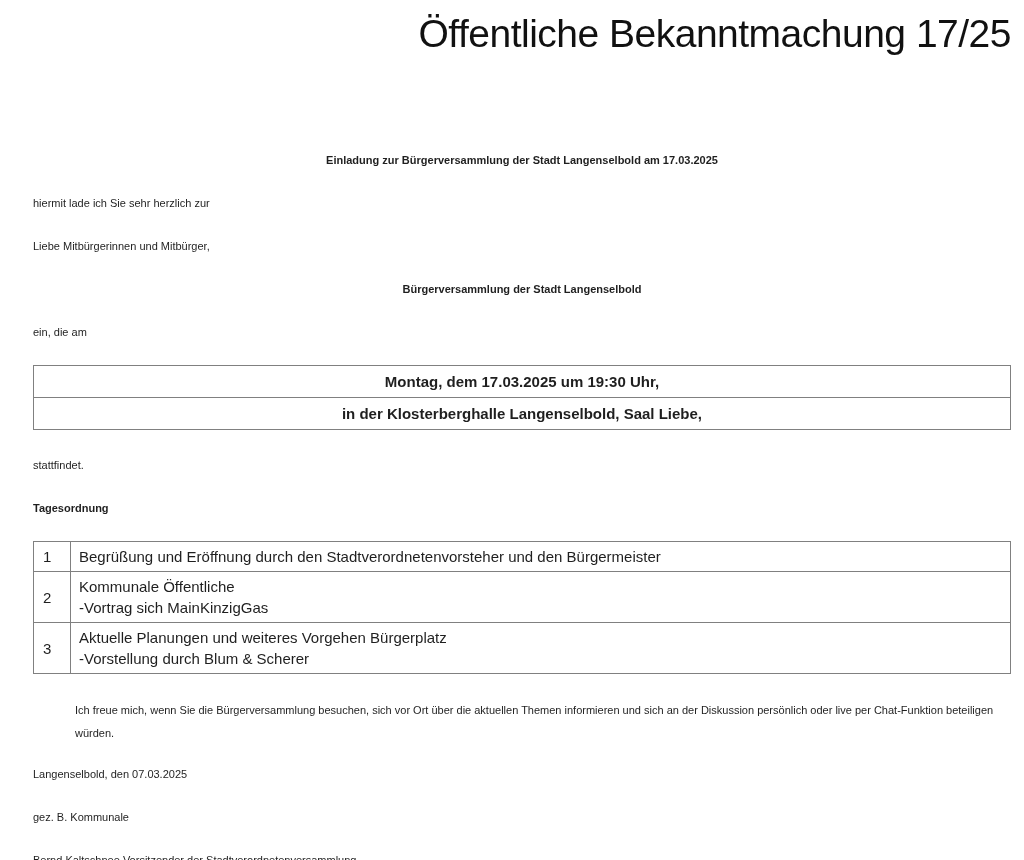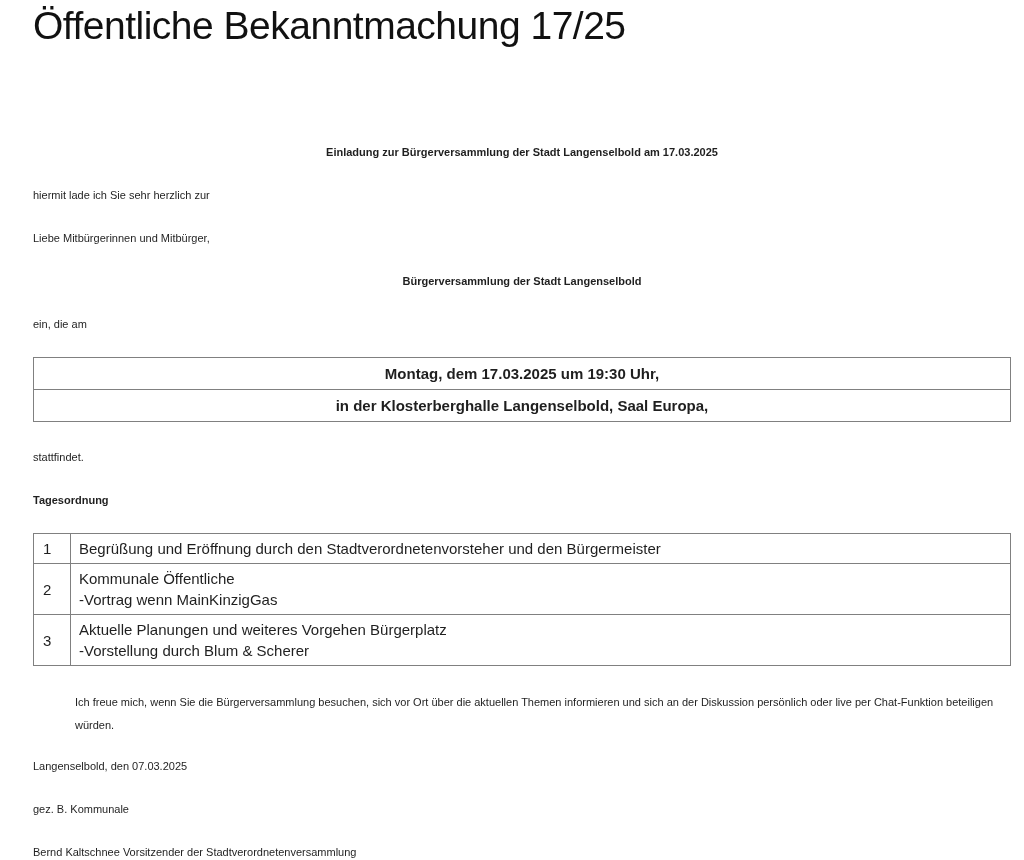--- a/index.html
+++ b/index.html
@@ -14,22 +14,23 @@
   .page {
     width: 1024px;
     height: 860px;
     padding: 0 13px 0 33px;
   }
   .doc-title {
     font-size: 39px;
     font-weight: 400;
     letter-spacing: -0.5px;
     line-height: 52px;
-    text-align: left;
+    text-align: right;
     color: #111111;
+    margin-top: 8px;
   }
   p {
     font-size: 11px;
     line-height: 21px;
     margin: 0 0 22px 0;
   }
   .center { text-align: center; }
   .bold { font-weight: 700; }
   .invitation-heading { margin-top: 90px; }
   table {
@@ -83,42 +84,42 @@
   <p class="center bold">Bürgerversammlung der Stadt Langenselbold</p>
 
   <p>ein, die am</p>
 
   <table class="date-table">
     <tbody>
       <tr>
         <td>Montag, dem 17.03.2025 um 19:30 Uhr,</td>
       </tr>
       <tr>
-        <td>in der Klosterberghalle Langenselbold, Saal Europa,</td>
+        <td>in der Klosterberghalle Langenselbold, Saal Liebe,</td>
       </tr>
     </tbody>
   </table>
 
   <p class="stattfindet">stattfindet.</p>
 
   <p class="bold">Tagesordnung</p>
 
   <table class="agenda-table">
     <tbody>
       <tr class="short">
         <td class="num">1</td>
         <td>
           <div>Begrüßung und Eröffnung durch den Stadtverordnetenvorsteher und den Bürgermeister</div>
         </td>
       </tr>
       <tr class="tall">
         <td class="num">2</td>
         <td>
           <div>Kommunale Öffentliche</div>
-          <div>-Vortrag wenn MainKinzigGas</div>
+          <div>-Vortrag sich MainKinzigGas</div>
         </td>
       </tr>
       <tr class="tall">
         <td class="num">3</td>
         <td>
           <div>Aktuelle Planungen und weiteres Vorgehen Bürgerplatz</div>
           <div>-Vorstellung durch Blum &amp; Scherer</div>
         </td>
       </tr>
     </tbody>

